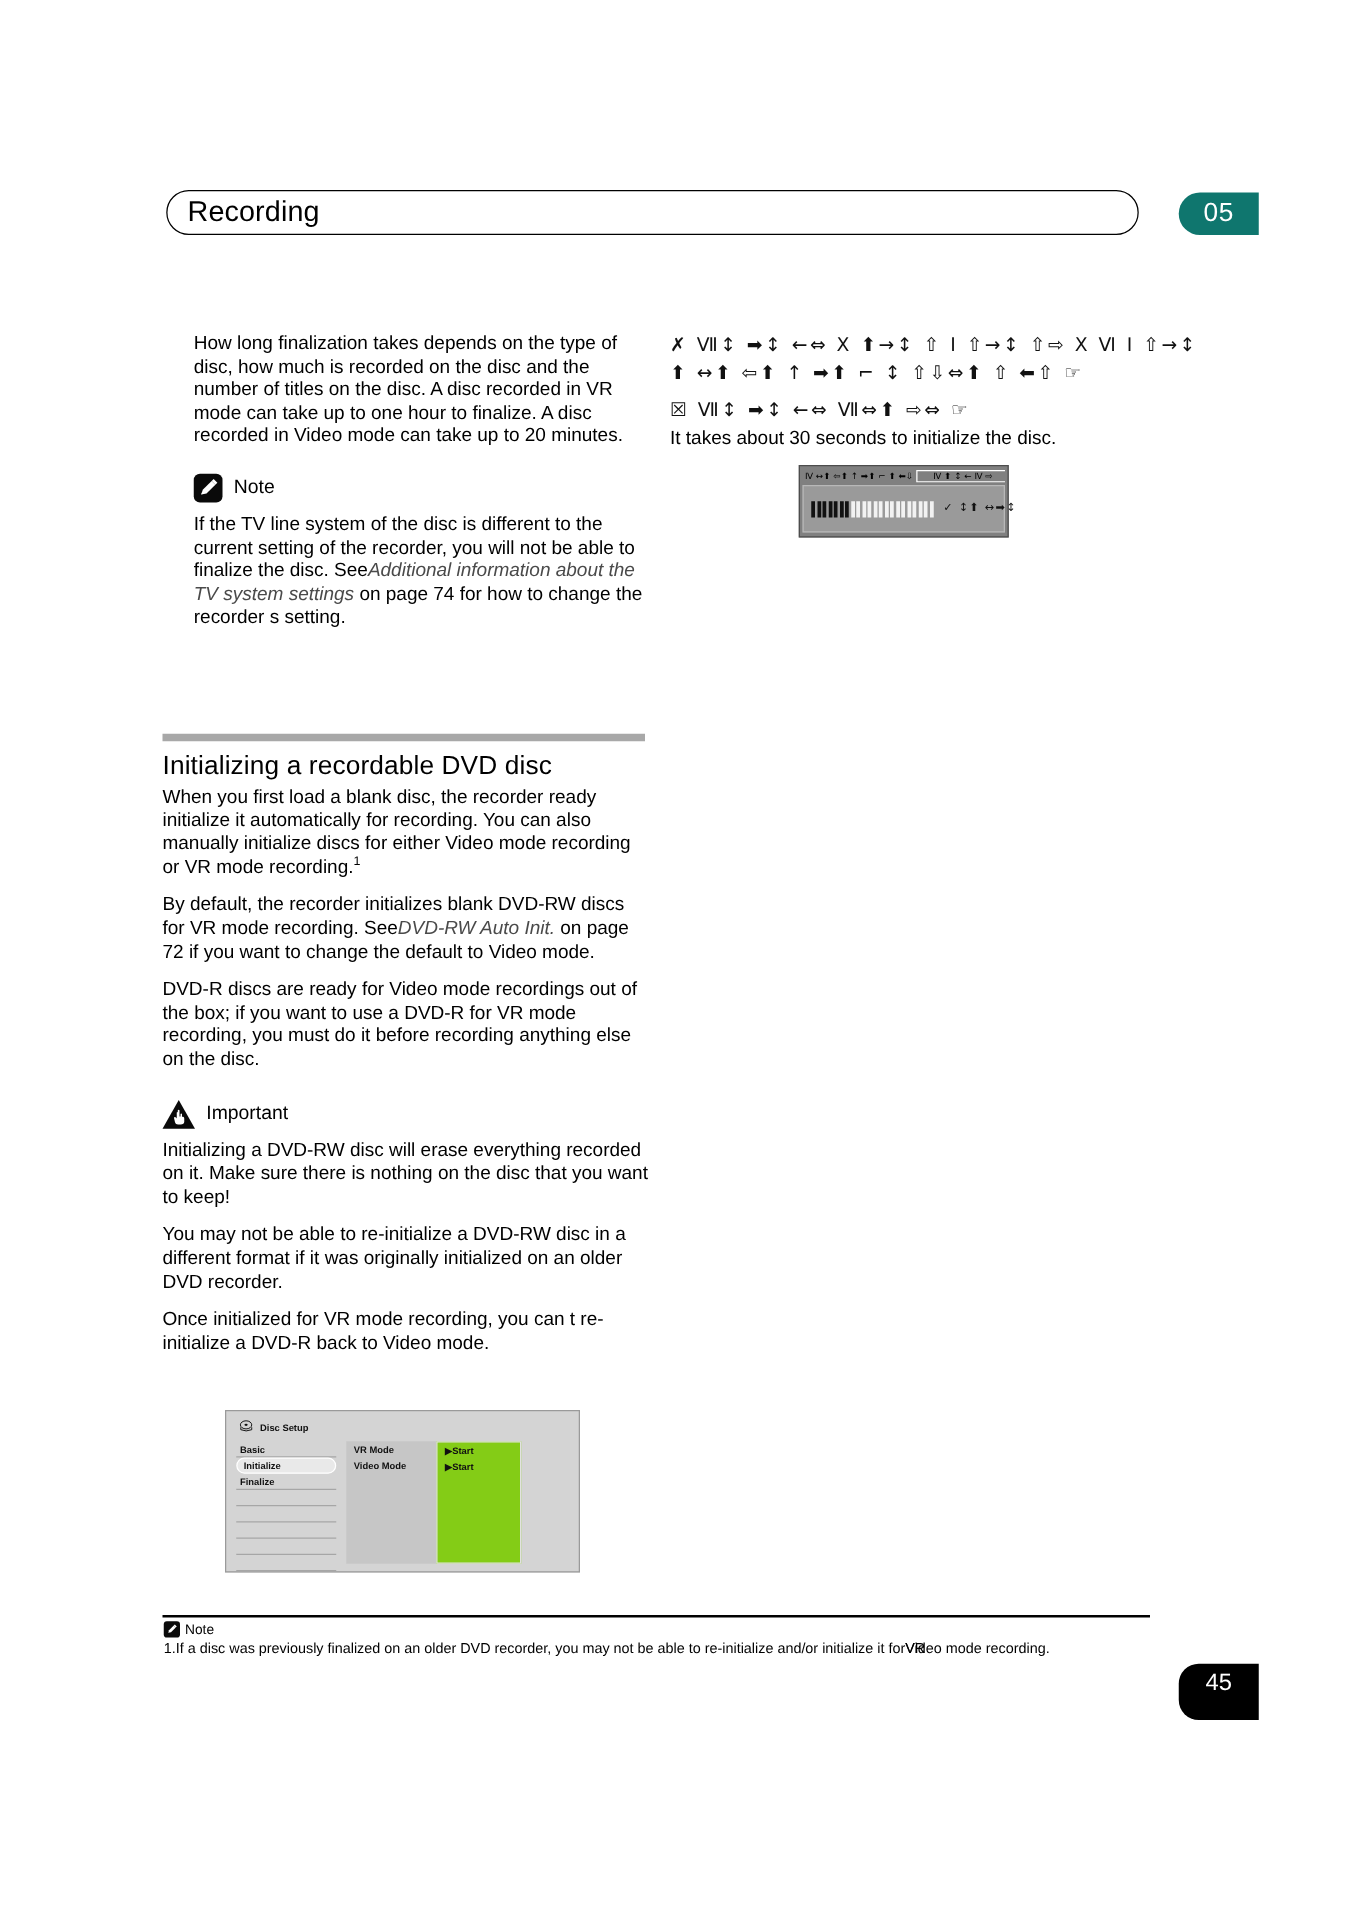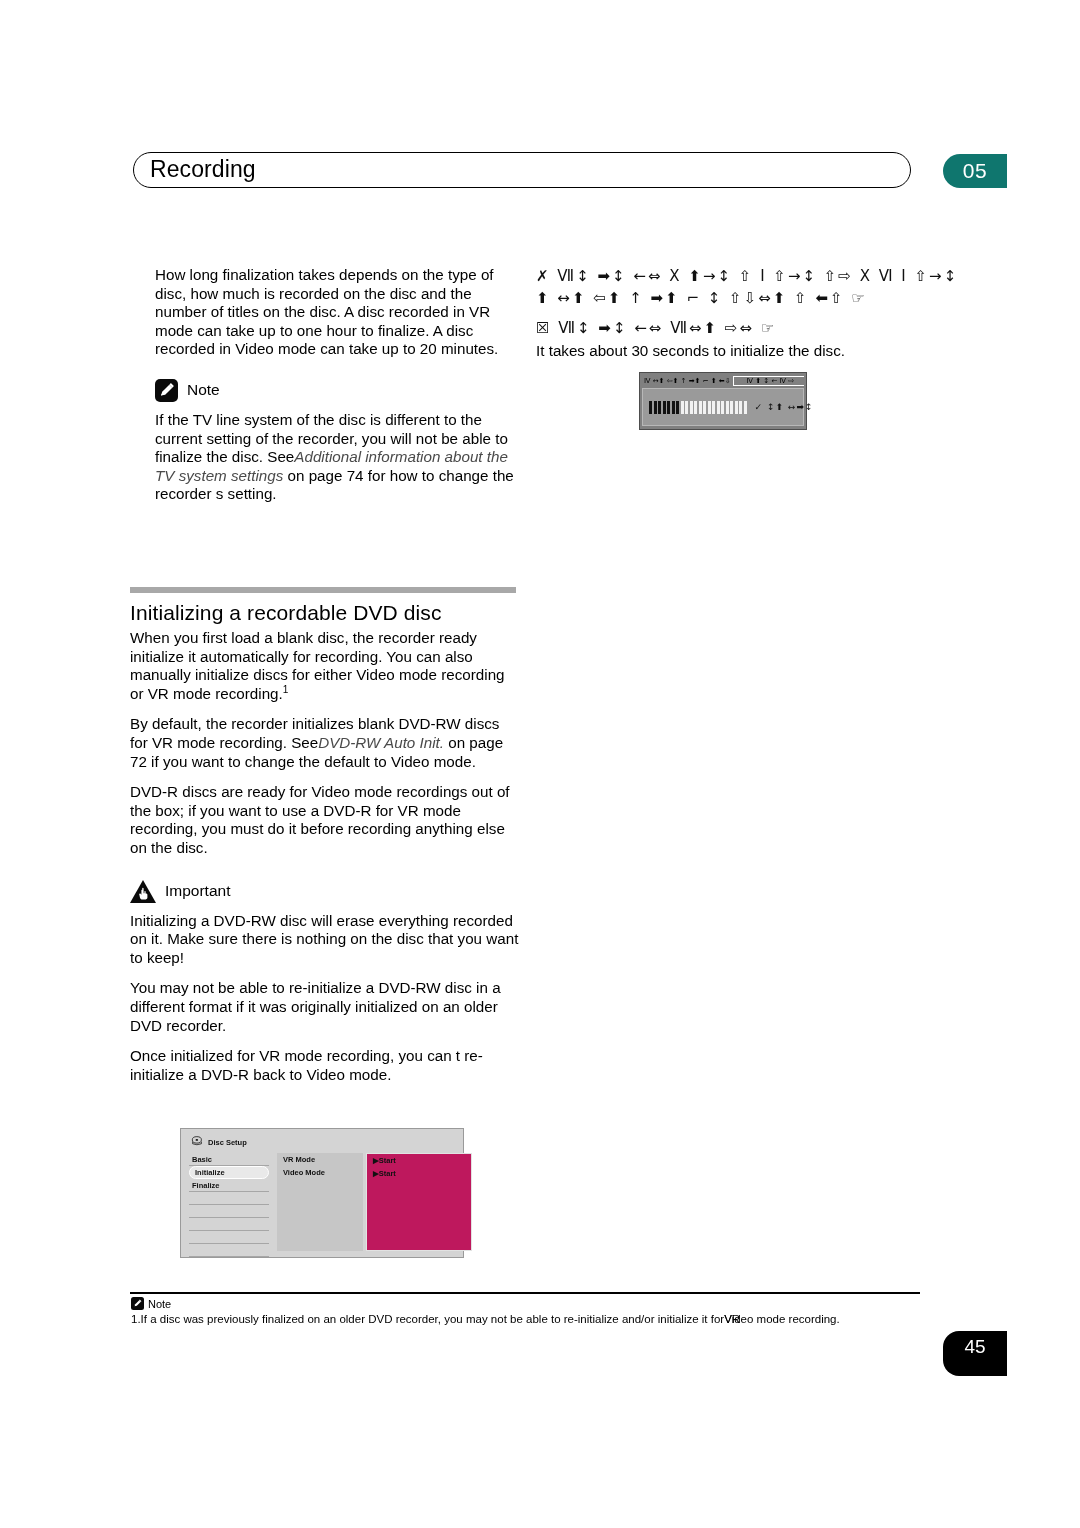--- a/index.html
+++ b/index.html
@@ -288,25 +288,25 @@
   .osd-mid-item {
     font-size: 7.5px;
     font-weight: bold;
     color: #111;
     padding: 0 0 0 6px;
     height: 13px;
     line-height: 13px;
   }
   .osd-right {
     position: absolute;
-    left: 185px;
+    left: 168px;
     top: 24px;
-    width: 106px;
+    width: 68px;
     height: 98px;
-    background: #be185d;
+    background: #84cc16;
     border: 1px solid #e2e2e2;
     box-sizing: border-box;
   }
   .osd-start {
     font-size: 7.5px;
     font-weight: bold;
     color: #111;
     padding-left: 6px;
     height: 13px;
     line-height: 13px;

